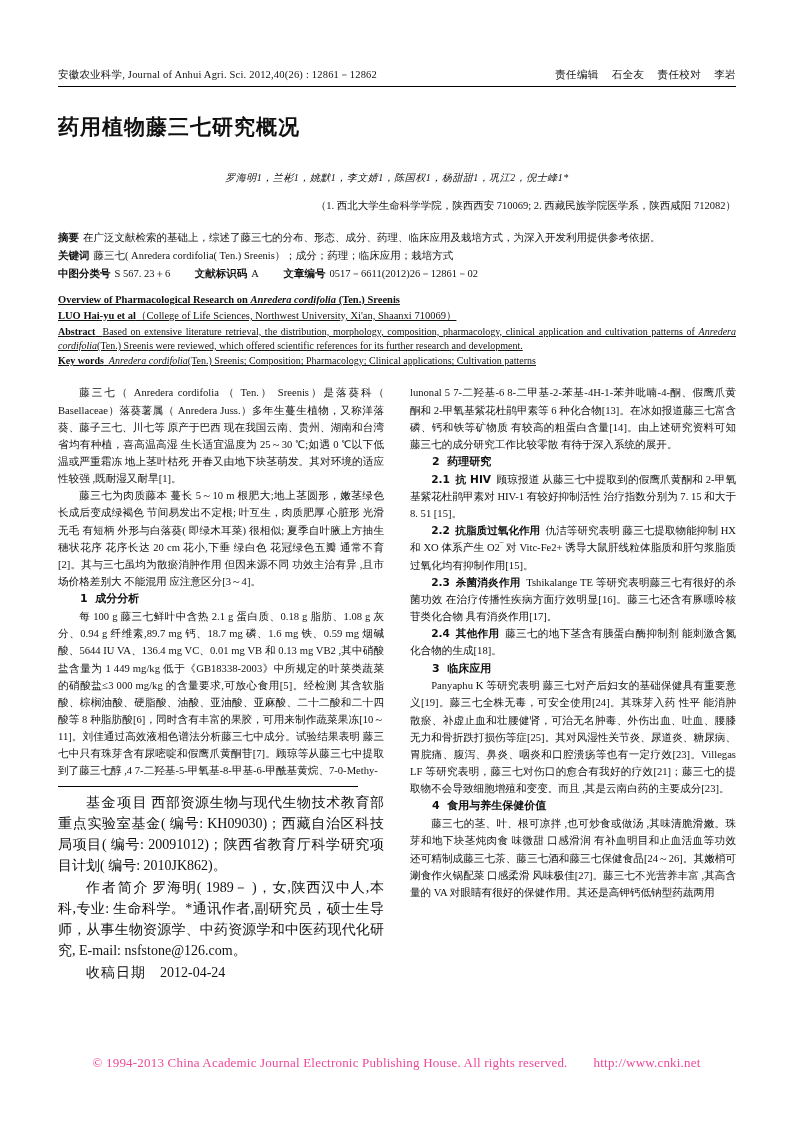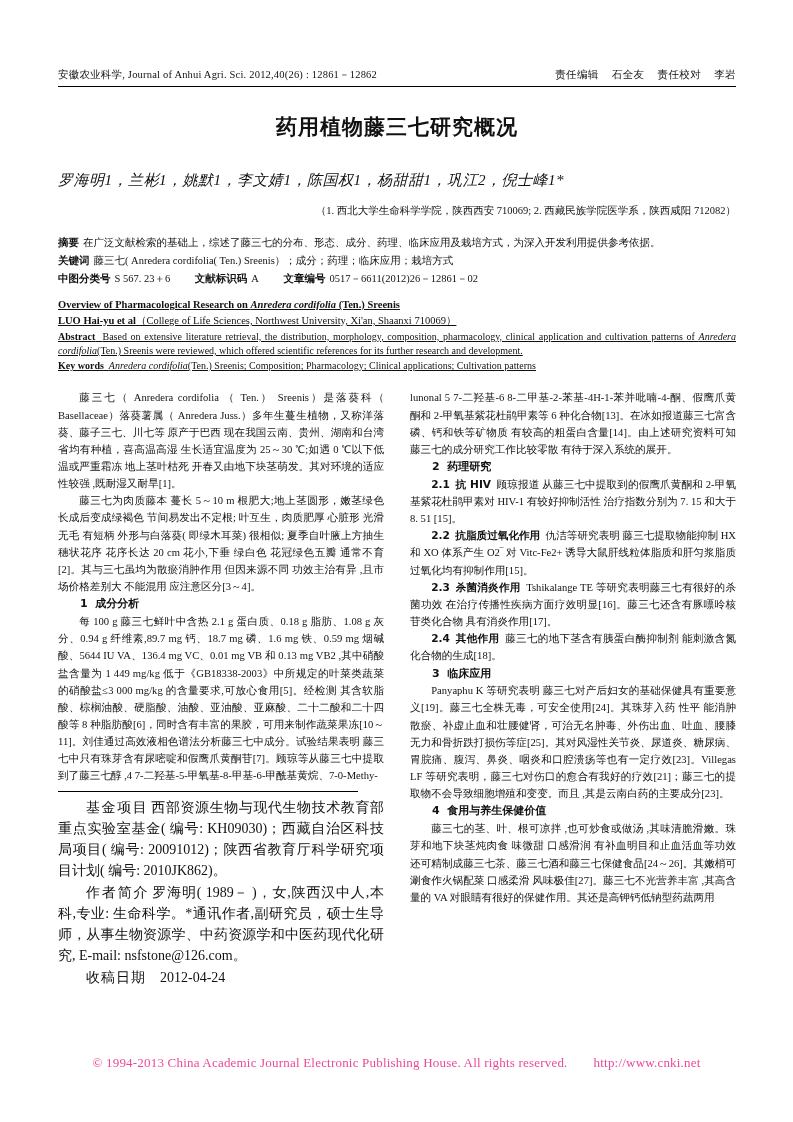--- a/index.html
+++ b/index.html
@@ -44,28 +44,28 @@
     border-bottom: 1.2px solid #000;
     margin-bottom: 26px;
   }
   
   .title {
     font-family: "DejaVu Sans", sans-serif;
     font-size: 21px;
     font-weight: bold;
     letter-spacing: 1px;
     margin: 0 0 30px 0;
-    text-align: center;
   }
   .authors {
     font-family: "Liberation Serif", serif;
-    font-size: 15px;
+    font-size: 10px;
     font-style: italic;
     letter-spacing: 0.5px;
     margin-bottom: 14px;
+    text-align: center;
   }
   .affil {
     font-size: 10.5px;
     text-align: right;
     margin-bottom: 16px;
   }
   
   .abs-cn {
     font-size: 10.5px;
     line-height: 1.55;

